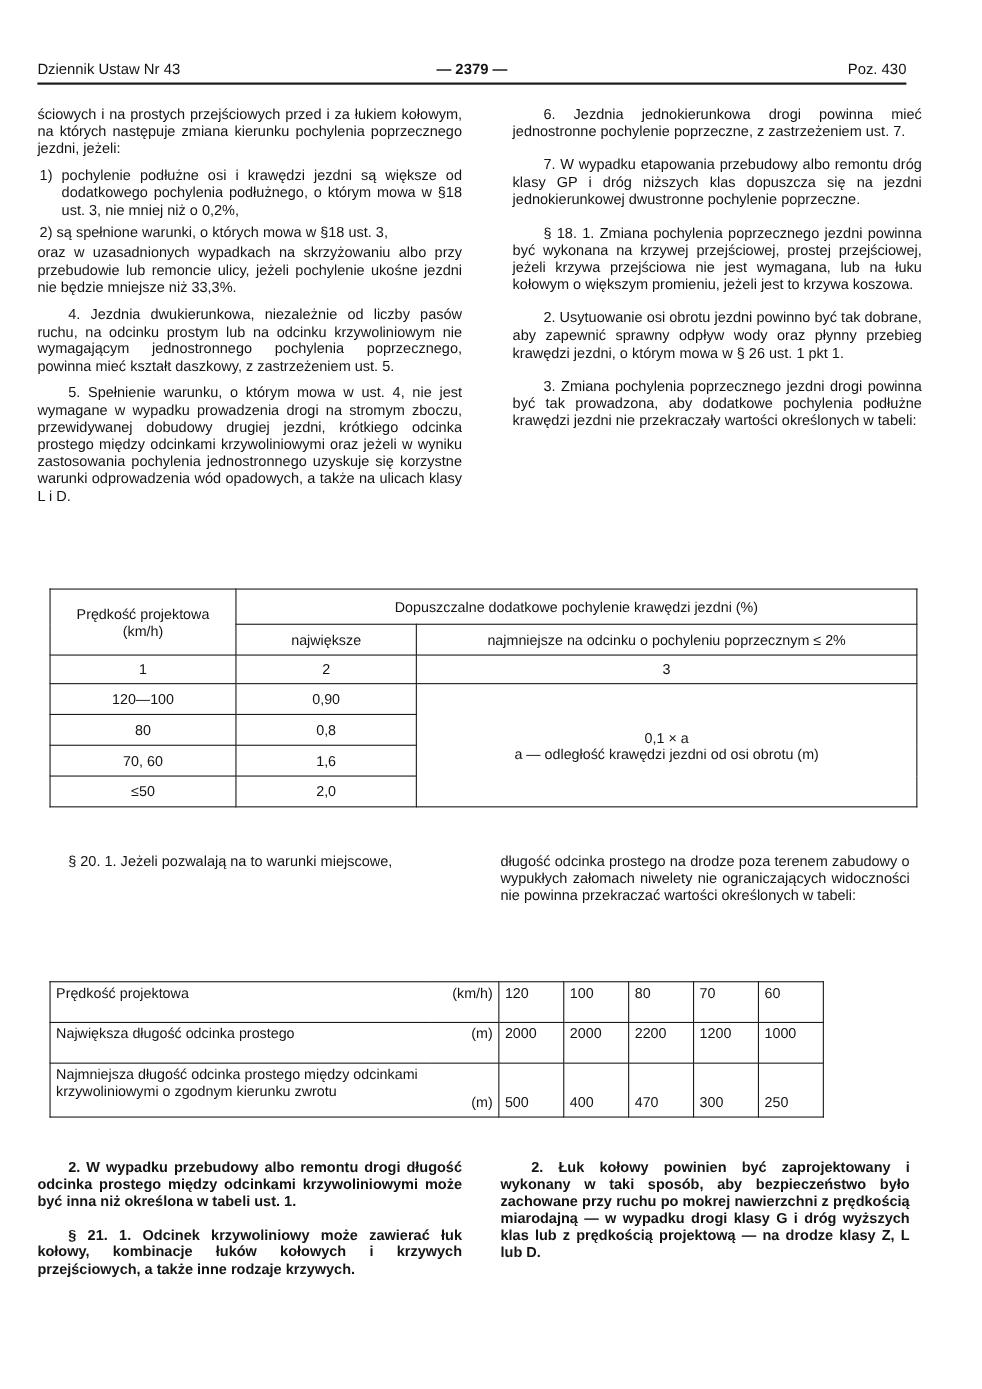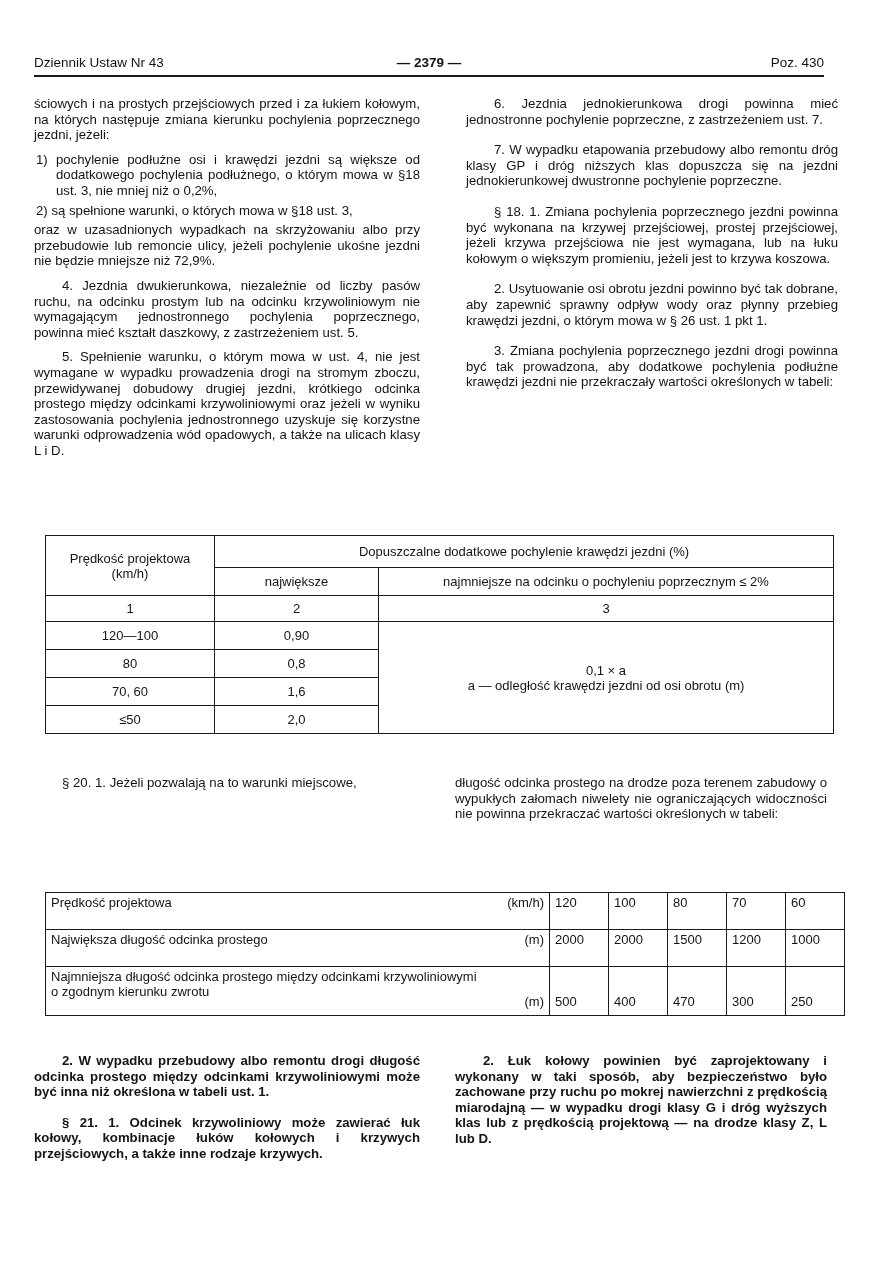--- a/index.html
+++ b/index.html
@@ -32,21 +32,21 @@
   .col-left-bot { left: 34px; top: 1053px; width: 386px; }
   .col-right-bot { left: 455px; top: 1053px; width: 372px; }
 
   table { border-collapse: collapse; position: absolute; }
   .t1 { left: 45px; top: 535px; width: 789px; font-size: 13px; }
   .t1 td, .t1 th { border: 1.6px solid #1a1a1a; text-align: center; font-weight: normal; padding: 0 4px; }
   .t1 .h1 { height: 32px; }
   .t1 .h2 { height: 28px; }
   .t1 .num { height: 26px; }
   .t1 .row { height: 28px; }
-  .t2 { left: 45px; top: 892px; width: 800px; font-size: 13px; }
+  .t2 { left: 45px; top: 892px; width: 704px; font-size: 13px; }
   .t2 td { border: 1.6px solid #1a1a1a; padding: 2px 5px; vertical-align: top; }
   .t2 .label { text-align: left; }
   .t2 .unit { text-align: right; border-left: none; width: 52px; }
   .t2 .lab { border-right: none; }
   .t2 .v { width: 48px; }
   .t2 tr.r1 td, .t2 tr.r2 td { height: 32px; }
   .t2 tr.r3 td { height: 40px; }
   .t2 tr.r3 td.v, .t2 tr.r3 td.unit { vertical-align: bottom; padding-bottom: 6px; }
 </style>
 </head>
@@ -56,21 +56,21 @@
   <span class="left">Dziennik Ustaw Nr 43</span>
   <span class="center">— 2379 —</span>
   <span class="right">Poz. 430</span>
 </div>
 <div class="header-rule"></div>
 
 <div class="col col-left-top">
   <p>ściowych i na prostych przejściowych przed i za łukiem kołowym, na których następuje zmiana kierunku pochylenia poprzecznego jezdni, jeżeli:</p>
   <p class="item">1) pochylenie podłużne osi i krawędzi jezdni są większe od dodatkowego pochylenia podłużnego, o którym mowa w §18 ust. 3, nie mniej niż o 0,2%,</p>
   <p class="item">2) są spełnione warunki, o których mowa w §18 ust. 3,</p>
-  <p>oraz w uzasadnionych wypadkach na skrzyżowaniu albo przy przebudowie lub remoncie ulicy, jeżeli pochylenie ukośne jezdni nie będzie mniejsze niż 72,9%.</p>
+  <p>oraz w uzasadnionych wypadkach na skrzyżowaniu albo przy przebudowie lub remoncie ulicy, jeżeli pochylenie ukośne jezdni nie będzie mniejsze niż 33,3%.</p>
   <p class="ind">4. Jezdnia dwukierunkowa, niezależnie od liczby pasów ruchu, na odcinku prostym lub na odcinku krzywoliniowym nie wymagającym jednostronnego pochylenia poprzecznego, powinna mieć kształt daszkowy, z zastrzeżeniem ust. 5.</p>
   <p class="ind">5. Spełnienie warunku, o którym mowa w ust. 4, nie jest wymagane w wypadku prowadzenia drogi na stromym zboczu, przewidywanej dobudowy drugiej jezdni, krótkiego odcinka prostego między odcinkami krzywoliniowymi oraz jeżeli w wyniku zastosowania pochylenia jednostronnego uzyskuje się korzystne warunki odprowadzenia wód opadowych, a także na ulicach klasy L i D.</p>
 </div>
 
 <div class="col col-right-top">
   <p class="ind">6. Jezdnia jednokierunkowa drogi powinna mieć jednostronne pochylenie poprzeczne, z zastrzeżeniem ust. 7.</p>
   <p class="ind">7. W wypadku etapowania przebudowy albo remontu dróg klasy GP i dróg niższych klas dopuszcza się na jezdni jednokierunkowej dwustronne pochylenie poprzeczne.</p>
   <p class="ind">§ 18. 1. Zmiana pochylenia poprzecznego jezdni powinna być wykonana na krzywej przejściowej, prostej przejściowej, jeżeli krzywa przejściowa nie jest wymagana, lub na łuku kołowym o większym promieniu, jeżeli jest to krzywa koszowa.</p>
   <p class="ind">2. Usytuowanie osi obrotu jezdni powinno być tak dobrane, aby zapewnić sprawny odpływ wody oraz płynny przebieg krawędzi jezdni, o którym mowa w § 26 ust. 1 pkt 1.</p>
   <p class="ind nomargin">3. Zmiana pochylenia poprzecznego jezdni drogi powinna być tak prowadzona, aby dodatkowe pochylenia podłużne krawędzi jezdni nie przekraczały wartości określonych w tabeli:</p>
@@ -131,21 +131,21 @@
     <td class="v">100</td>
     <td class="v">80</td>
     <td class="v">70</td>
     <td class="v">60</td>
   </tr>
   <tr class="r2">
     <td class="lab label">Największa długość odcinka prostego</td>
     <td class="unit">(m)</td>
     <td class="v">2000</td>
     <td class="v">2000</td>
-    <td class="v">1500</td>
+    <td class="v">2200</td>
     <td class="v">1200</td>
     <td class="v">1000</td>
   </tr>
   <tr class="r3">
     <td class="lab label">Najmniejsza długość odcinka prostego między odcinkami krzywoliniowymi o zgodnym kierunku zwrotu</td>
     <td class="unit">(m)</td>
     <td class="v">500</td>
     <td class="v">400</td>
     <td class="v">470</td>
     <td class="v">300</td>

